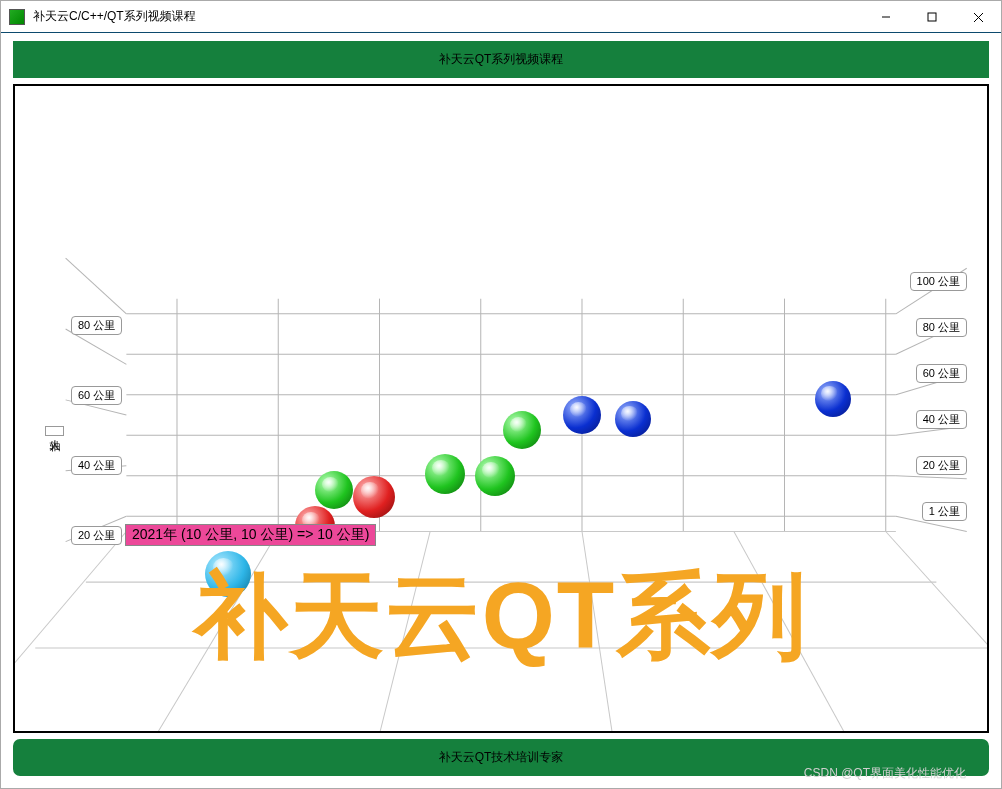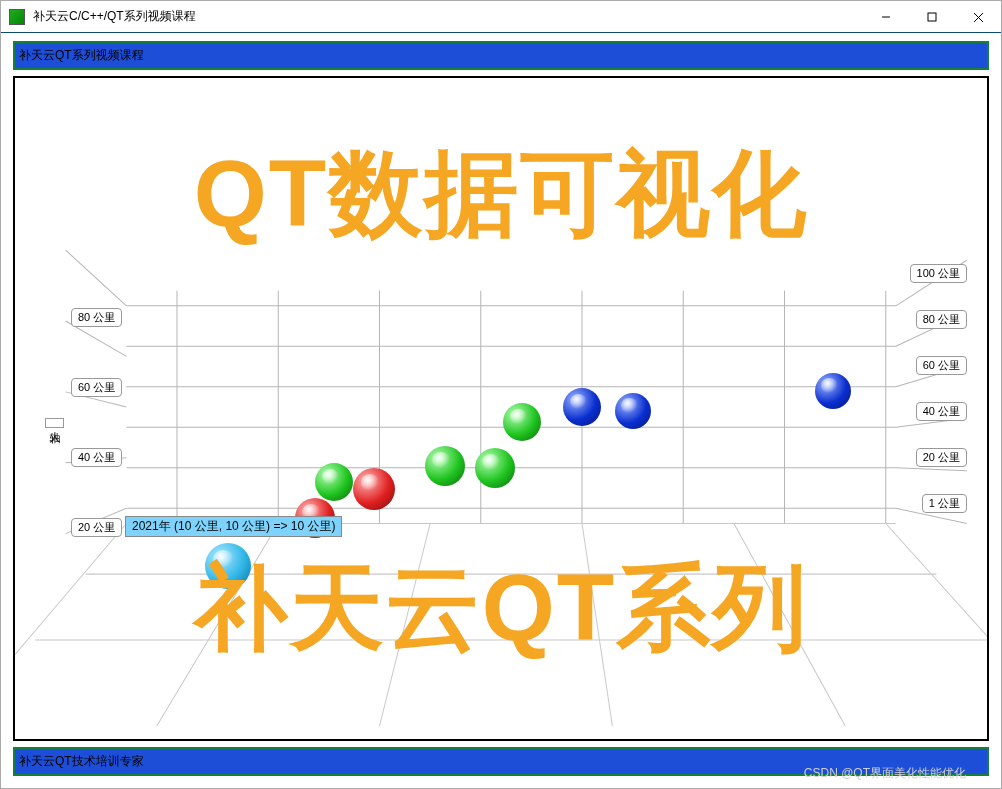--- a/index.html
+++ b/index.html
@@ -3,31 +3,31 @@
 <meta charset="utf-8">
 <style>
   * { box-sizing: border-box; margin: 0; padding: 0; }
   body { font-family: "Microsoft YaHei", "SimSun", sans-serif; background: #f0f0f0; width: 1002px; height: 789px; overflow: hidden; }
   .window { width: 1002px; height: 789px; background: #fff; border: 1px solid #aaa; position: relative; }
   .titlebar { height: 32px; background: #fff; display: flex; align-items: center; padding: 0 8px; font-size: 12px; color: #000; border-bottom: 1px solid #0c4a6e; }
   .titlebar .app-icon { width: 16px; height: 16px; background: linear-gradient(135deg,#2a2,#080); margin-right: 8px; border:1px solid #555; }
   .win-controls { position: absolute; right: 0; top: 0; display: flex; }
   .win-btn { width: 46px; height: 32px; display: flex; align-items: center; justify-content: center; font-family: Arial; font-size: 11px; color:#000; }
   .content { padding: 8px 12px 4px 12px; display:flex; flex-direction:column; height: calc(100% - 40px); }
-  .panel-btn { width: 100%; background: #1d4ed8; border: 2px solid #15803d; padding: 4px; font-size: 12px; text-align: left; color:#000; margin-bottom: 6px; }
-  .panel-btn.bottom { margin-top:6px; margin-bottom:0; }
+  .panel-btn { width: 100%; background: #15803d; border: 6px solid #15803d; padding: 4px; font-size: 12px; text-align: center; color:#000; margin-bottom: 6px; }
+  .panel-btn.bottom { margin-top:6px; margin-bottom:0;border-radius:7px; }
   .chart-frame { flex:1; background: #fff; border: 2px solid #000; position: relative; overflow: hidden; }
   .chart-area { position: absolute; inset: 0; }
   .gridlines line { stroke: #b5b5b5; stroke-width: 1; }
   .floor line { stroke: #c8c8c8; stroke-width:1; }
   .axis-label { position: absolute; font-size: 11px; color:#000; background:#fff; border:1px solid #999; padding:1px 6px; border-radius:4px; white-space:nowrap; }
   .axis-title { position: absolute; font-size: 11px; color:#000; writing-mode: vertical-rl; background:#fff; border:1px solid #999; padding:4px 1px; }
   .sphere { position: absolute; border-radius: 50%; }
   .sphere::after { content:""; position:absolute; left:18%; top:15%; width:45%; height:40%; border-radius:50%; background: radial-gradient(circle at 40% 35%, rgba(255,255,255,.95), rgba(255,255,255,0) 70%); }
-  .tooltip-box { position:absolute; background:#7dd3fc; border:1px solid #888; font-size:12px; padding:1px 6px; color:#000; }
+  .tooltip-box { position:absolute; background:#ec4899; border:1px solid #888; font-size:14px; padding:1px 6px; color:#000; }
   .overlay-text { position: absolute; color: #f5a623; font-weight: 800; font-size: 94px; line-height: 1.06; text-align:center; width:100%; letter-spacing: 2px; font-family: "Microsoft YaHei", sans-serif; }
   .watermark { position:absolute; right:35px; bottom:6px; font-size:12px; color:#cfcfcf; }
 </style>
 </head>
 <body>
 
 <div class="window">
   <div class="titlebar">
     <div class="app-icon"></div>
     <span>补天云C/C++/QT系列视频课程</span>
@@ -125,21 +125,20 @@
       <div class="sphere" style="left:300px; top:385px; width:38px; height:38px; background: radial-gradient(circle at 32% 30%, #b5ffb5, #1fc41f 55%, #0b6a0b);"></div>
       <div class="sphere" style="left:410px; top:368px; width:40px; height:40px; background: radial-gradient(circle at 32% 30%, #b5ffb5, #1fc41f 55%, #0b6a0b);"></div>
       <div class="sphere" style="left:460px; top:370px; width:40px; height:40px; background: radial-gradient(circle at 32% 30%, #b5ffb5, #1fc41f 55%, #0b6a0b);"></div>
       <div class="sphere" style="left:488px; top:325px; width:38px; height:38px; background: radial-gradient(circle at 32% 30%, #b5ffb5, #1fc41f 55%, #0b6a0b);"></div>
       <div class="sphere" style="left:548px; top:310px; width:38px; height:38px; background: radial-gradient(circle at 32% 30%, #9cb4ff, #0a2fd0 55%, #05157a);"></div>
       <div class="sphere" style="left:600px; top:315px; width:36px; height:36px; background: radial-gradient(circle at 32% 30%, #9cb4ff, #0a2fd0 55%, #05157a);"></div>
       <div class="sphere" style="left:800px; top:295px; width:36px; height:36px; background: radial-gradient(circle at 32% 30%, #9cb4ff, #0a2fd0 55%, #05157a);"></div>
 
       <div class="tooltip-box" style="left:110px; top:438px;">2021年 (10 公里, 10 公里) =&gt; 10 公里)</div>
 
-      <div class="overlay-text" style="top:66px;">QT数据可视化</div>
       <div class="overlay-text" style="top:480px;">补天云QT系列</div>
     </div>
 
     <div class="panel-btn bottom">补天云QT技术培训专家</div>
   </div>
 
   <div class="watermark">CSDN @QT界面美化性能优化</div>
 </div>
 
 </body></html>

